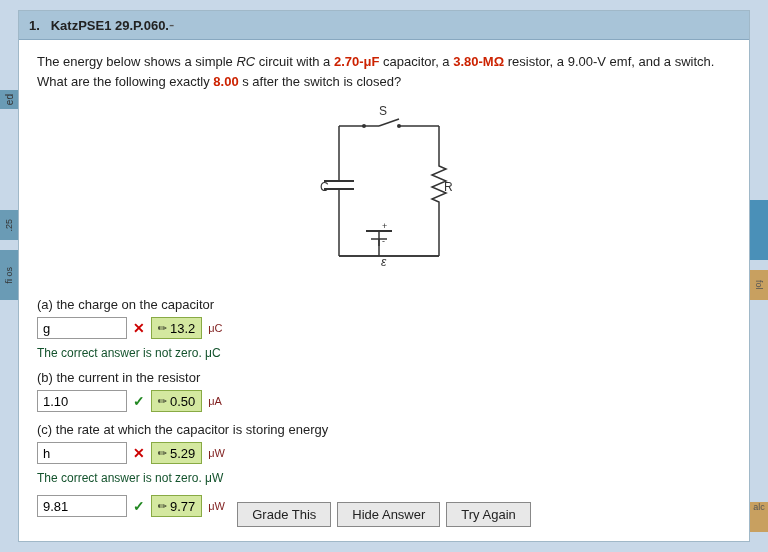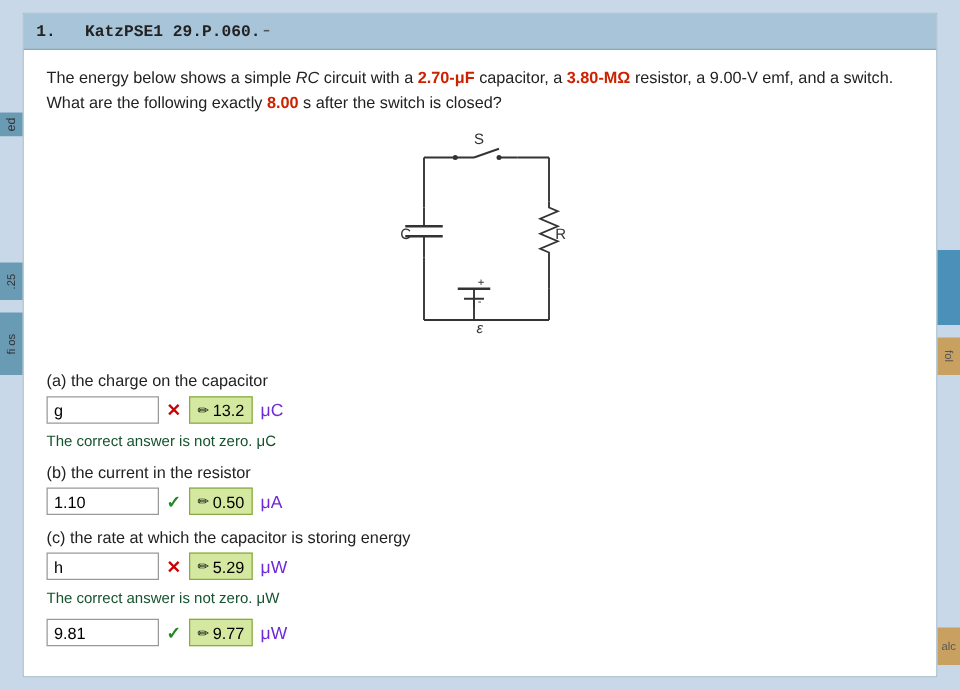--- a/index.html
+++ b/index.html
@@ -53,21 +53,20 @@
       border: 1px solid #a0b8c8;
     }
 
     
     .card-header {
       background: #a8c4d8;
       padding: 5px 10px;
       display: flex;
       align-items: center;
       border-bottom: 1px solid #88a8c0;
-      font-family: Liberation Mono, monospace;
     }
     .card-header-title {
       font-weight: bold;
       font-size: 13px;
       color: #222;
     }
     .card-header-minus {
       font-size: 16px;
       color: #555;
       cursor: pointer;
@@ -135,22 +134,22 @@
       display: inline-flex;
       align-items: center;
       gap: 3px;
       height: 22px;
       min-width: 50px;
     }
     .correct-answer-box .pencil {
       font-size: 11px;
     }
     .unit-text {
-      font-size: 14px;
-      color: #6d28d9;
+      font-size: 11px;
+      color: #7f1d1d;
     }
     .error-text {
       color: #14532d;
       font-size: 12px;
       margin-top: 7px;
       margin-bottom: 4px;
     }
 
     
     .footer-area {
@@ -190,21 +189,21 @@
     <span style="font-size:9px;color:#333;writing-mode:vertical-rl;transform:rotate(180deg);">.25</span>
   </div>
   <div style="position:absolute;left:0;top:250px;width:18px;background:#6a9bb5;height:50px;z-index:10;display:flex;align-items:center;justify-content:center;">
     <span style="font-size:9px;color:#333;writing-mode:vertical-rl;transform:rotate(180deg);">fi os</span>
   </div>
 
   <div style="position:absolute;right:0;top:200px;width:18px;background:#4a90b8;height:60px;z-index:10;"></div>
   <div style="position:absolute;right:0;top:270px;width:18px;background:#c8a060;height:30px;z-index:10;display:flex;align-items:center;justify-content:center;">
     <span style="font-size:9px;color:#555;writing-mode:vertical-rl;">fol</span>
   </div>
-  <div style="position:absolute;right:0;bottom:20px;width:18px;background:#c8a060;height:30px;z-index:10;display:flex;align-items:center;justify-content:center;">
+  <div style="position:absolute;right:0;bottom:20px;width:18px;background:#c8a060;height:30px;z-index:10;display:flex;align-items:flex-start;justify-content:center;">
     <span style="font-size:9px;color:#555;">alc</span>
   </div>
 
   <div class="main-card">
 
     <div class="card-header">
       <span class="card-header-title">
         <span>1.</span>
         &nbsp;
         <span>KatzPSE1 29.P.060.</span>
@@ -319,16 +318,21 @@
           <span class="correct-answer-box">
             <span class="pencil">✏</span>
             <span>9.77</span>
           </span>
           <span class="unit-text">μW</span>
         </div>
       </div>
 
     </div>
 
+    <div class="footer-area">
+      <button class="footer-btn">Grade This</button>
+      <button class="footer-btn">Hide Answer</button>
+      <button class="footer-btn">Try Again</button>
+    </div>
 
   </div>
 
 </div>
 
 </body></html>

